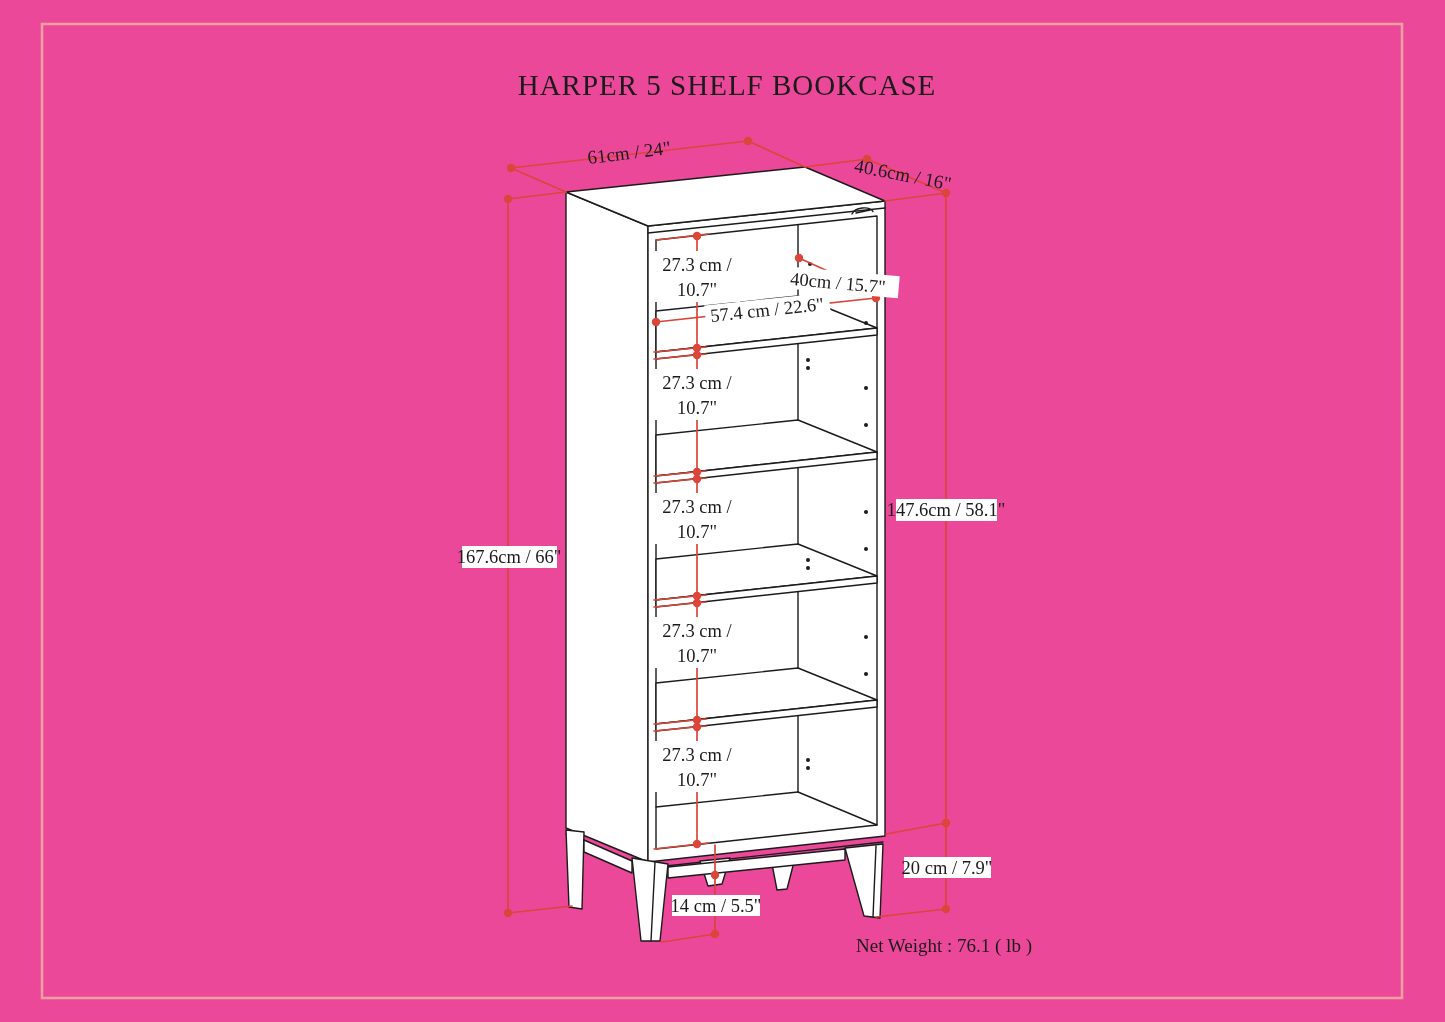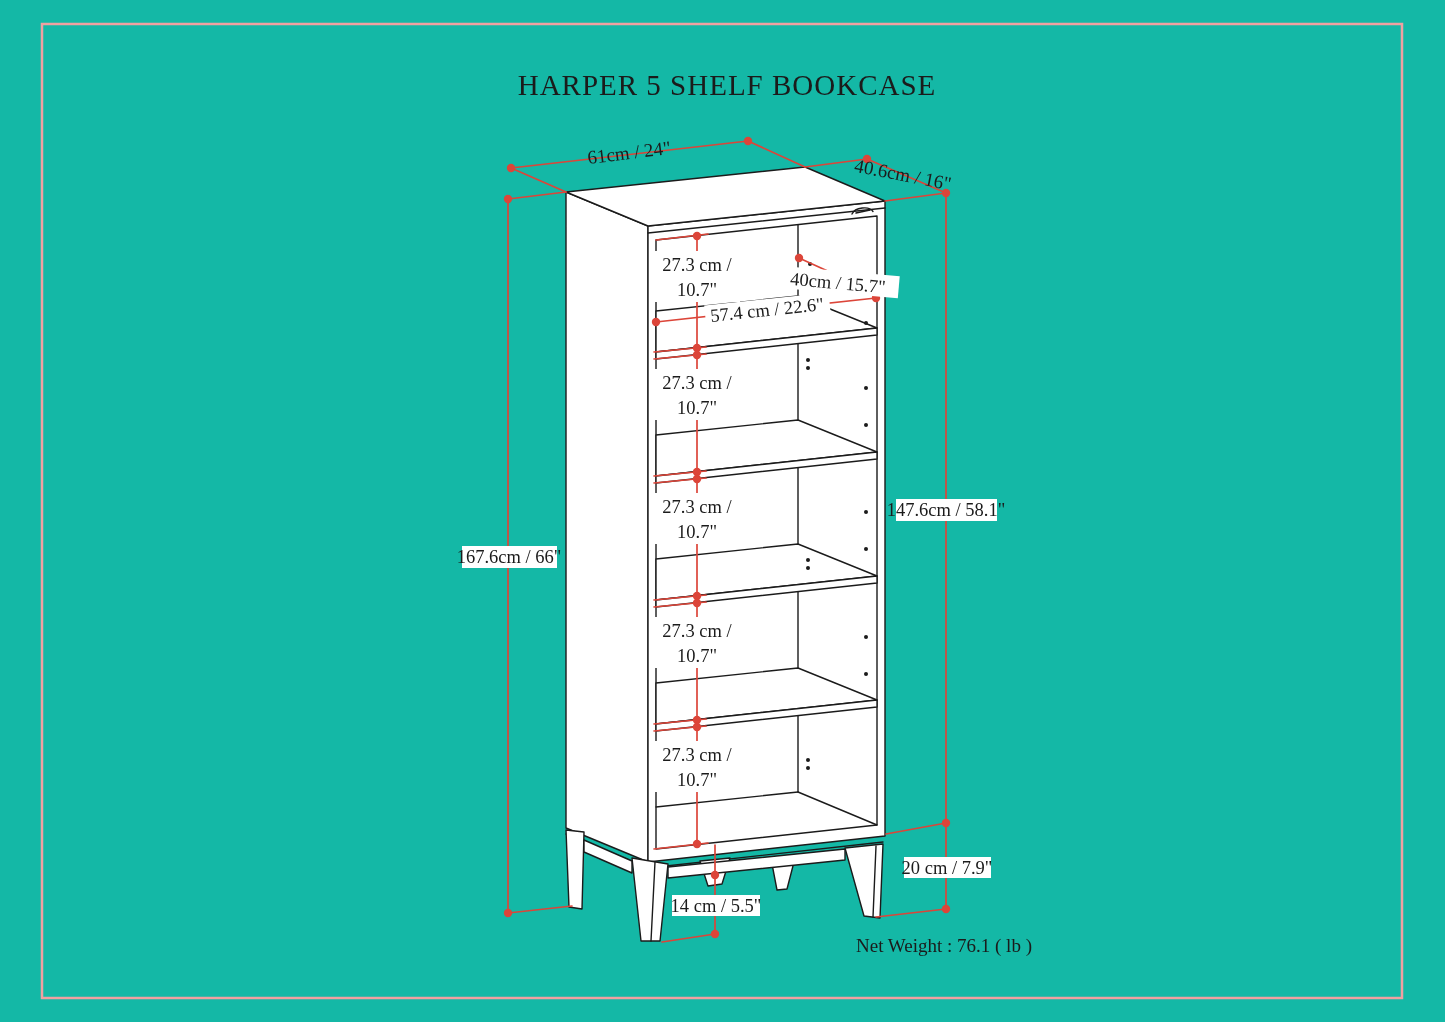--- a/index.html
+++ b/index.html
@@ -1,16 +1,16 @@
 <!DOCTYPE html>
 <html><head>
 <meta charset="utf-8">
 <style>
   html,body{margin:0;padding:0;background:#ffffff;}
-  .stage{position:relative;width:1445px;height:1022px;background:#14b8a6;overflow:hidden;
+  .stage{position:relative;width:1445px;height:1022px;background:#ec4899;overflow:hidden;
          font-family:"Liberation Serif","DejaVu Serif",serif;}
   svg{position:absolute;inset:0;}
   .ink   {stroke:var(--ink);stroke-width:1.4;fill:none;stroke-linejoin:round;stroke-linecap:round;}
   .inkf  {stroke:var(--ink);stroke-width:1.4;fill:#ffffff;stroke-linejoin:round;}
   .red   {stroke:var(--red);stroke-width:1.7;fill:none;stroke-linecap:round;}
   .dot   {fill:var(--red);stroke:none;}
   .peg   {fill:var(--ink);stroke:none;}
   .mask  {fill:#ffffff;stroke:none;}
   .t     {fill:var(--ink);font-family:"Liberation Serif","DejaVu Serif",serif;
           font-size:18.5px;text-anchor:middle;}

